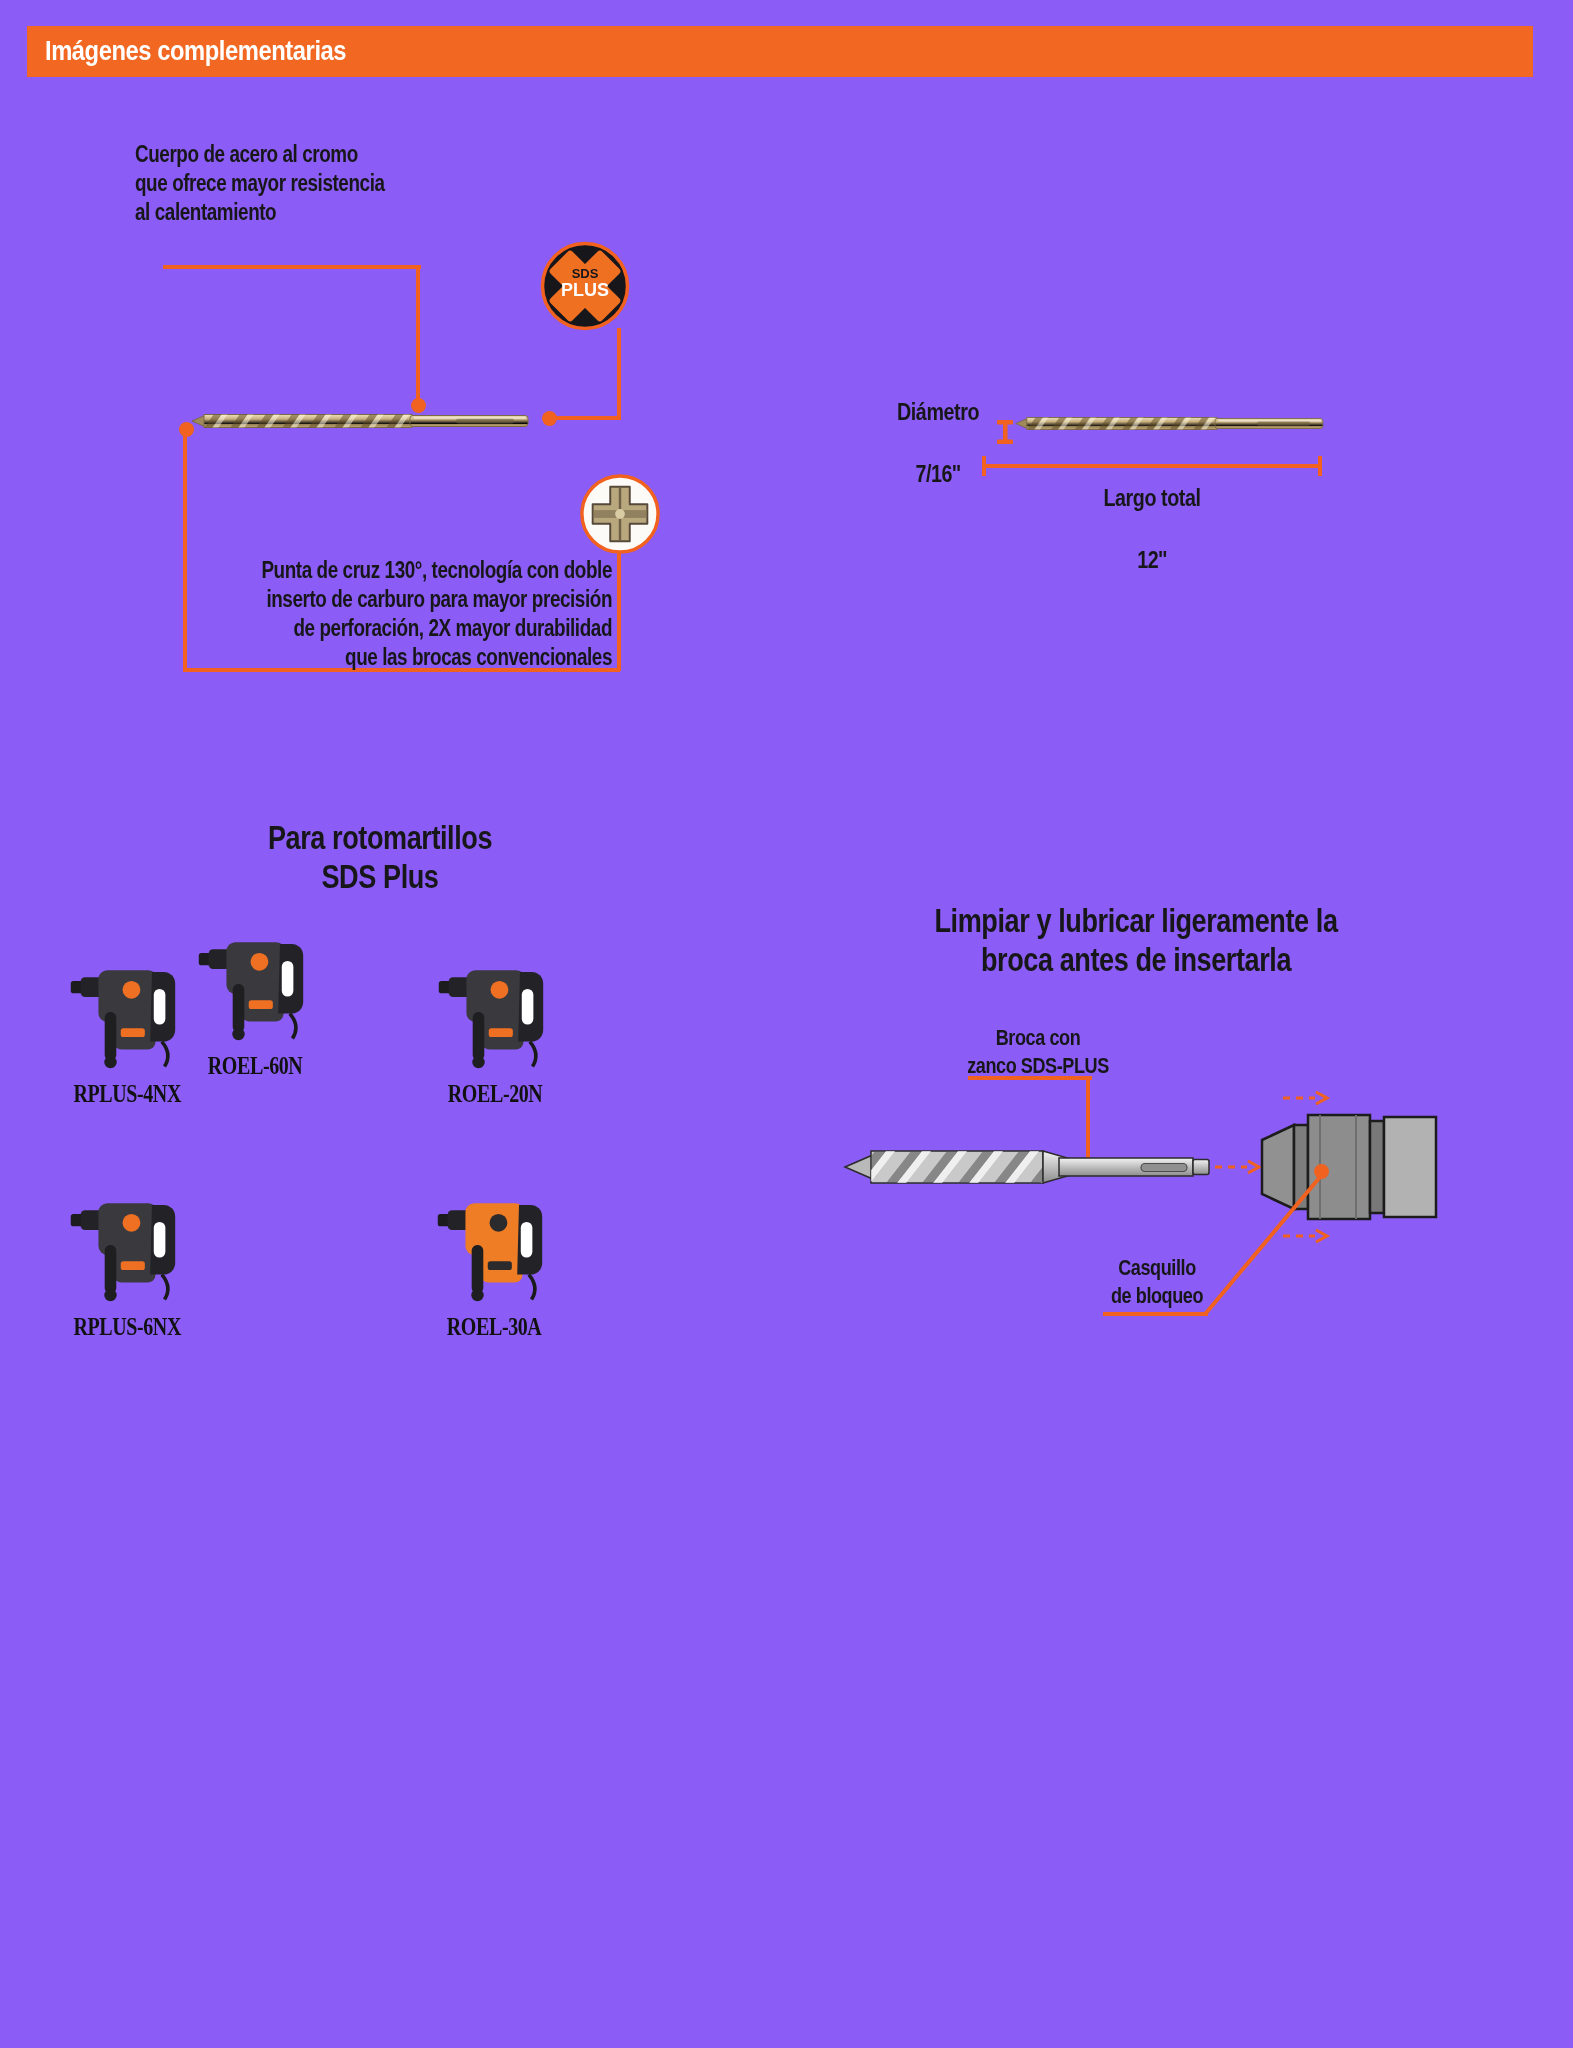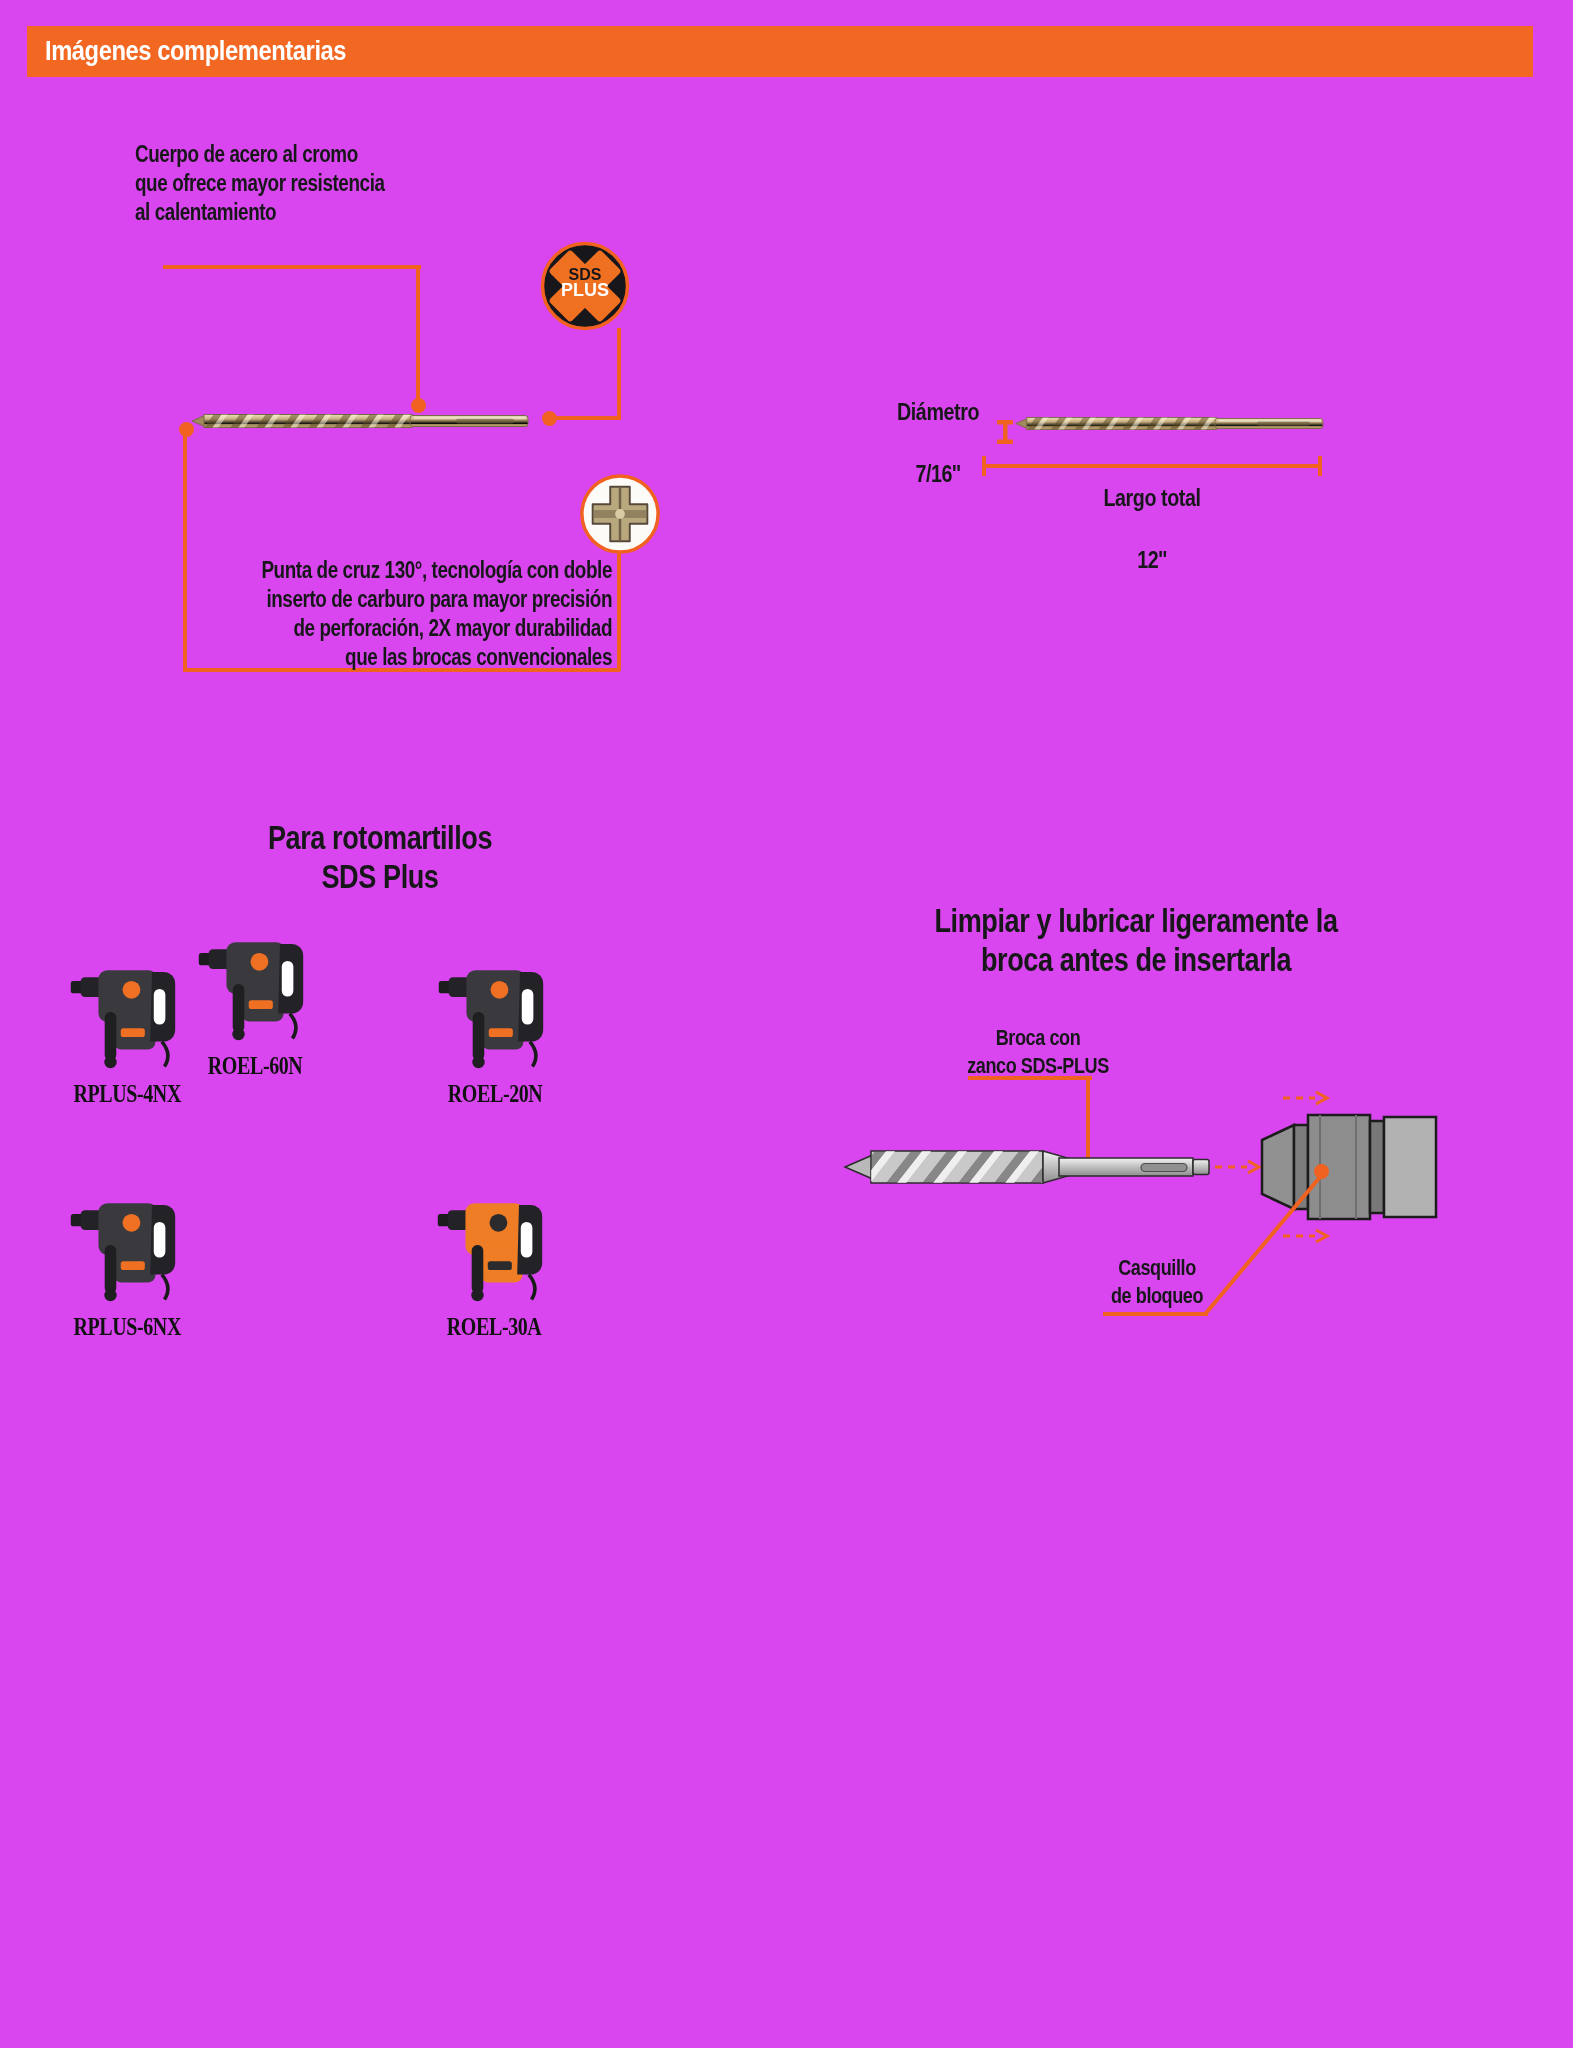--- a/index.html
+++ b/index.html
@@ -1,16 +1,16 @@
 <!DOCTYPE html>
 <html><head>
 <meta charset="utf-8">
 <style>
   html,body{margin:0;padding:0;background:#ffffff;}
-  .page{position:relative;width:1573px;height:2048px;background:#d946ef;overflow:hidden;
+  .page{position:relative;width:1573px;height:2048px;background:#8b5cf6;overflow:hidden;
         font-family:"Liberation Sans", sans-serif;}
 
   
   .header-bar{position:absolute;left:27px;top:26px;width:1506px;height:51px;background:#F26823;}
   .header-title{position:absolute;left:18px;top:0;height:51px;line-height:51px;color:#fff;
                 font-size:27px;font-weight:700;letter-spacing:-.5px;white-space:nowrap;
                 transform:scaleX(.88);transform-origin:0 50%;}
 
   
   .txt{position:absolute;font-weight:700;color:#17171a;white-space:pre-line;letter-spacing:-.5px;}
@@ -23,21 +23,21 @@
   .small-lab{font-size:22px;line-height:28px;text-align:center;}
 
   
   .oline{position:absolute;background:#F1611F;}
   .odot{position:absolute;width:15px;height:15px;border-radius:50%;background:#F1611F;}
   .diag{transform-origin:0 50%;}
 
   
   .badge-wrap{position:absolute;left:539px;top:240px;width:92px;height:92px;}
   .badge-txt{position:absolute;width:100%;text-align:center;font-weight:700;letter-spacing:0;}
-  .badge-sds{top:26px;font-size:16px;color:#17161B;}
+  .badge-sds{top:26px;font-size:13px;color:#17161B;}
   .badge-plus{top:40px;font-size:18px;color:#ffffff;}
 
   
   .hammer-cell{position:absolute;width:124px;display:flex;flex-direction:column;align-items:center;font-family:Liberation Serif, serif;
                --tool-body:#3a3a3e;--tool-dark:#232327;--tool-accent:#ef7022;}
   .hammer-cell[data-variant="orange"]{--tool-body:#ee7d25;--tool-accent:#2b2b2e;}
   .hammer-svg{width:116px;height:126px;}
   .model-label{font-weight:700;font-size:25px;color:#111;white-space:nowrap;letter-spacing:-.5px;
                transform:scaleX(.8);transform-origin:50% 50%;margin-top:4px;}
 

